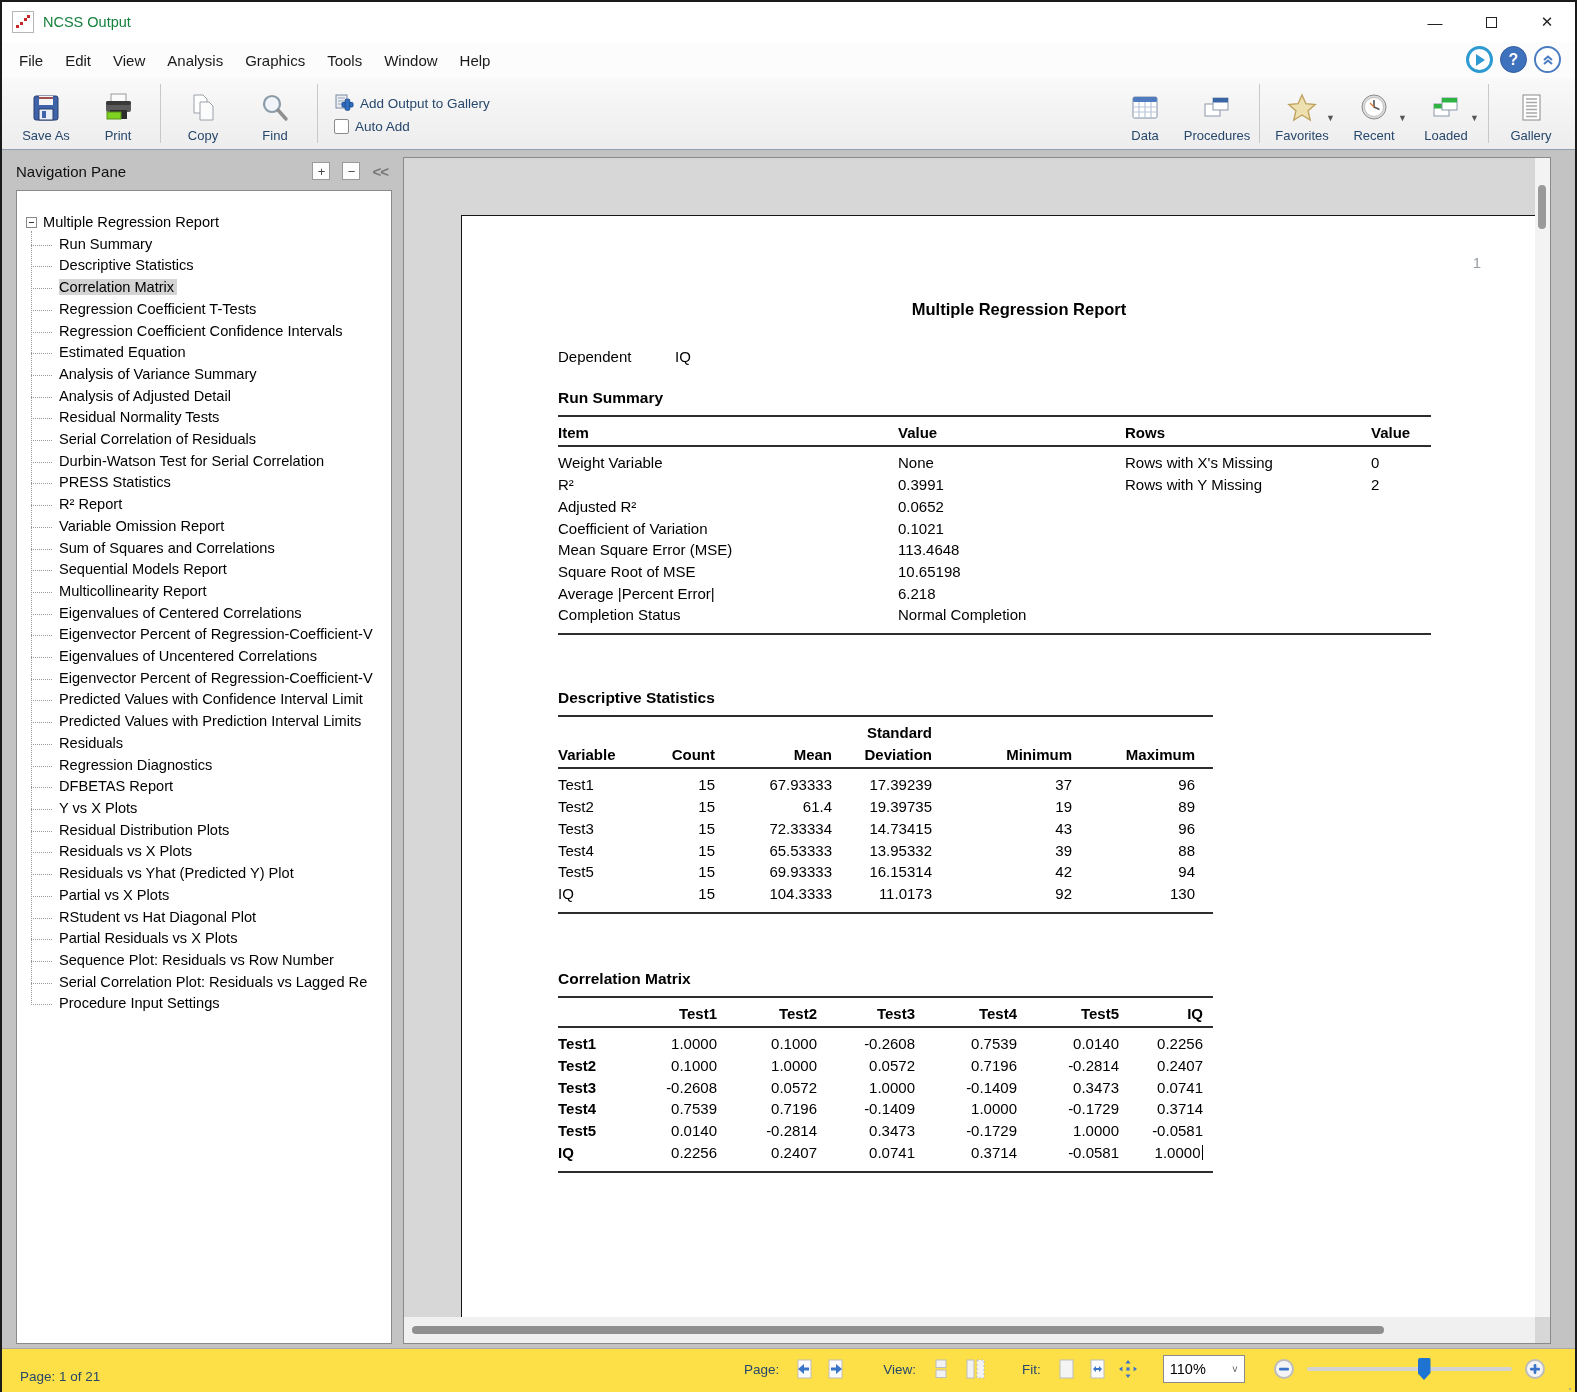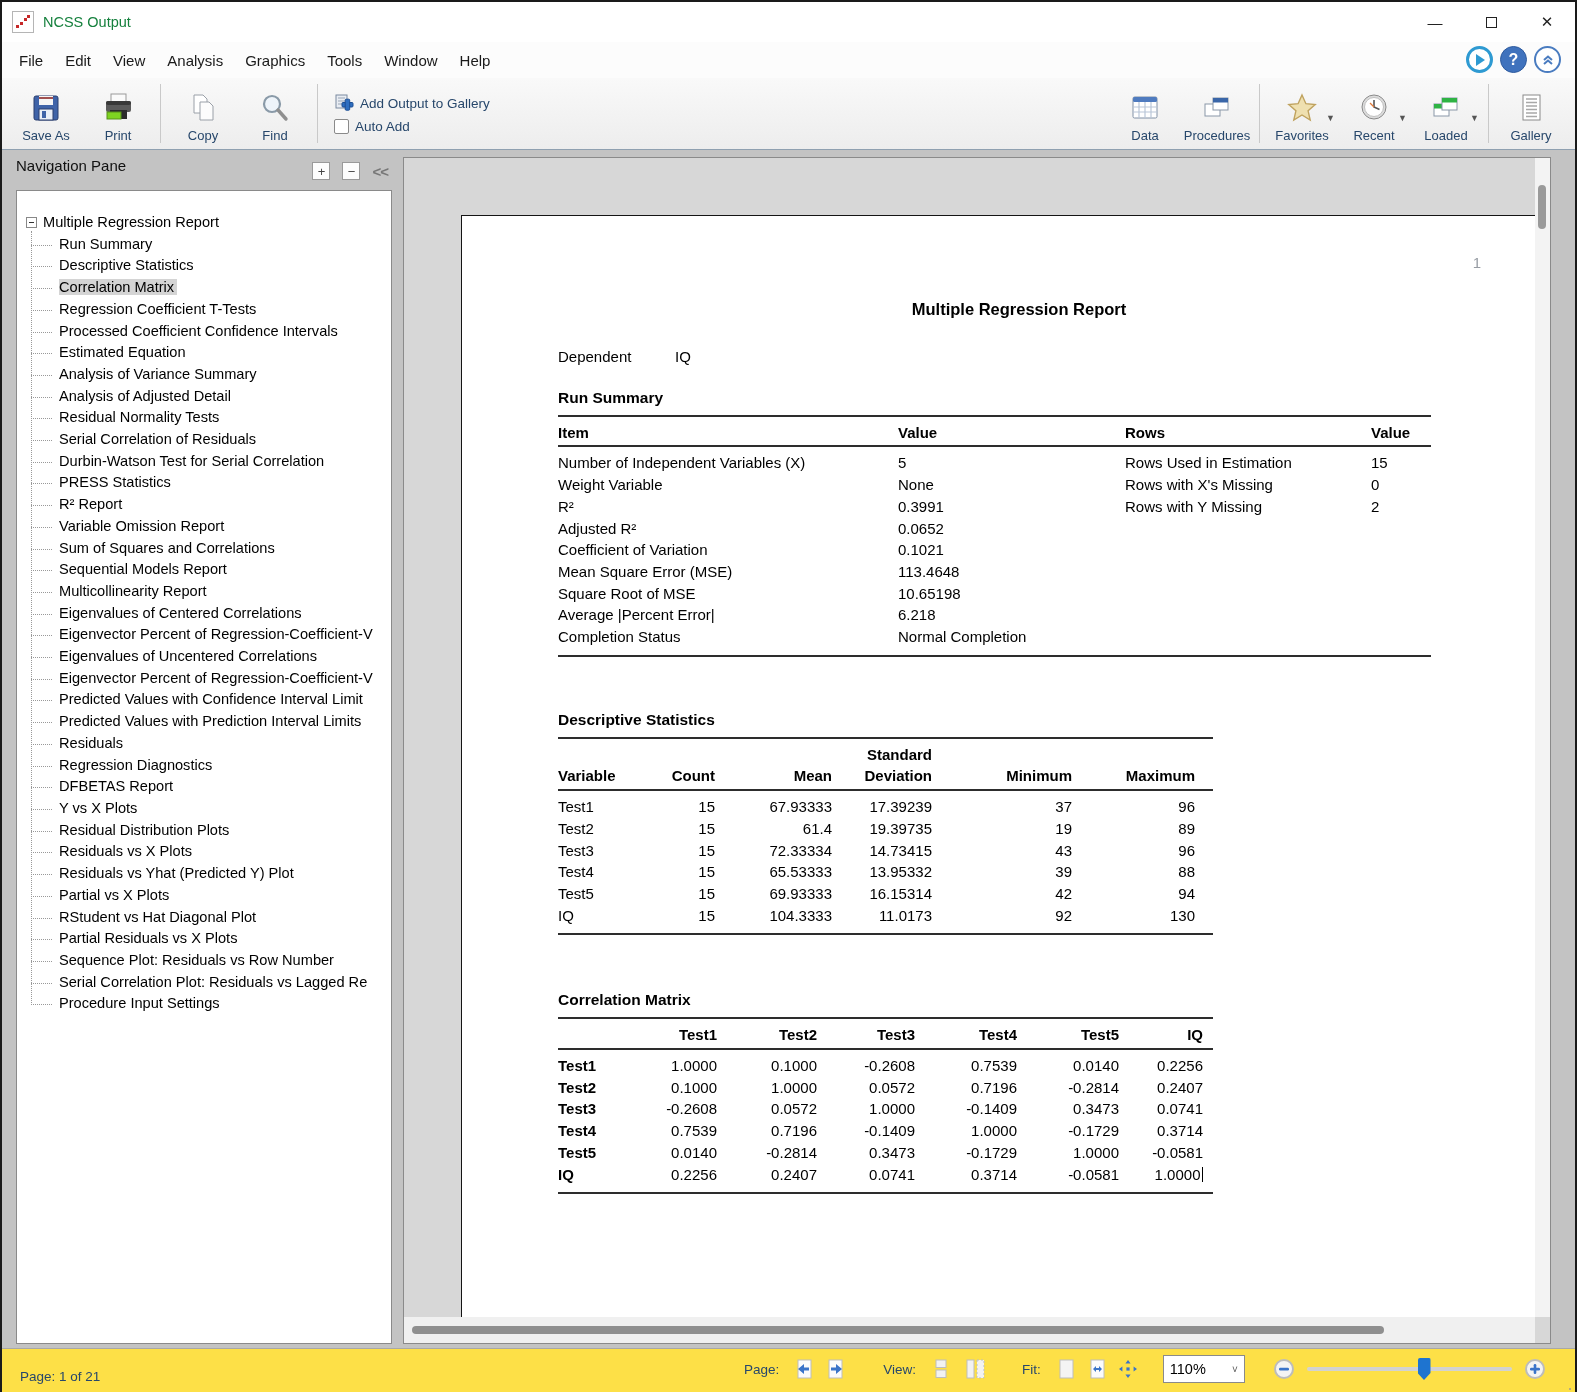--- a/index.html
+++ b/index.html
@@ -41,21 +41,21 @@
   .tb-stack { display:flex; flex-direction:column; justify-content:center; gap:6px; padding:0 10px; }
   .tb-inline { display:flex; align-items:center; gap:6px; }
   .tb-inline-label { font-size:13.5px; color:#27476b; white-space:nowrap;text-align:right; }
   .checkbox { width:15px; height:15px; border:1px solid #8a8a8a; border-radius:2px; background:#fff; }
   .tb-spacer { flex:1; }
 
   
   .main { position:relative; height:1198px; background:#c3c3c3; }
 
   .navpane { position:absolute; left:14px; top:7px; width:376px; bottom:4px; }
-  .nav-header { height:28px; display:flex; }
+  .nav-header { height:28px; display:flex; align-items:center; }
   .nav-title { font-size:15px; color:#111; }
   .nav-hbtns { margin-left:auto; display:flex; align-items:center; gap:12px; padding-right:4px; }
   .sq-btn { width:18px; height:18px; background:#fdfdfd; border:1px solid #9a9a9a; display:flex;
             align-items:center; justify-content:center; font-size:13px; color:#444; line-height:1; }
   .chev { font-size:15px; color:#777; letter-spacing:-1px; font-weight:bold; }
   .nav-list { position:absolute; top:33px; left:0; right:0; bottom:0; background:#fff;
               border:1px solid #8a8a8a; overflow:hidden; }
   .tree { padding:21px 0 0 8px; font-size:14.6px; color:#000; }
   .tree-root { display:flex; align-items:center; line-height:21.7px; white-space:nowrap; }
   .expander { width:11px; height:11px; border:1px solid #888; background:#fff; position:relative; margin:0 6px 0 1px; flex:none; }
@@ -305,21 +305,21 @@
         <div class="tree">
           <div class="tree-root">
             <span class="expander"></span>
             <span>Multiple Regression Report</span>
           </div>
           <div class="tree-children">
               <div class="tree-item"><span>Run Summary</span></div>
               <div class="tree-item"><span>Descriptive Statistics</span></div>
               <div class="tree-item selected"><span>Correlation Matrix</span></div>
               <div class="tree-item"><span>Regression Coefficient T-Tests</span></div>
-              <div class="tree-item"><span>Processed Coefficient Confidence Intervals</span></div>
+              <div class="tree-item"><span>Regression Coefficient Confidence Intervals</span></div>
               <div class="tree-item"><span>Estimated Equation</span></div>
               <div class="tree-item"><span>Analysis of Variance Summary</span></div>
               <div class="tree-item"><span>Analysis of Adjusted Detail</span></div>
               <div class="tree-item"><span>Residual Normality Tests</span></div>
               <div class="tree-item"><span>Serial Correlation of Residuals</span></div>
               <div class="tree-item"><span>Durbin-Watson Test for Serial Correlation</span></div>
               <div class="tree-item"><span>PRESS Statistics</span></div>
               <div class="tree-item"><span>R² Report</span></div>
               <div class="tree-item"><span>Variable Omission Report</span></div>
               <div class="tree-item"><span>Sum of Squares and Correlations</span></div>
@@ -375,26 +375,20 @@
               <thead>
                   <tr>
                     <th>Item</th>
                     <th>Value</th>
                     <th>Rows</th>
                     <th>Value</th>
                   </tr>
                 </thead>
               <tbody>
                   <tr>
-                    <td>Number of Independent Variables (X)</td>
-                    <td>5</td>
-                    <td>Rows Used in Estimation</td>
-                    <td>15</td>
-                  </tr>
-                  <tr>
                     <td>Weight Variable</td>
                     <td>None</td>
                     <td>Rows with X's Missing</td>
                     <td>0</td>
                   </tr>
                   <tr>
                     <td>R²</td>
                     <td>0.3991</td>
                     <td>Rows with Y Missing</td>
                     <td>2</td>

